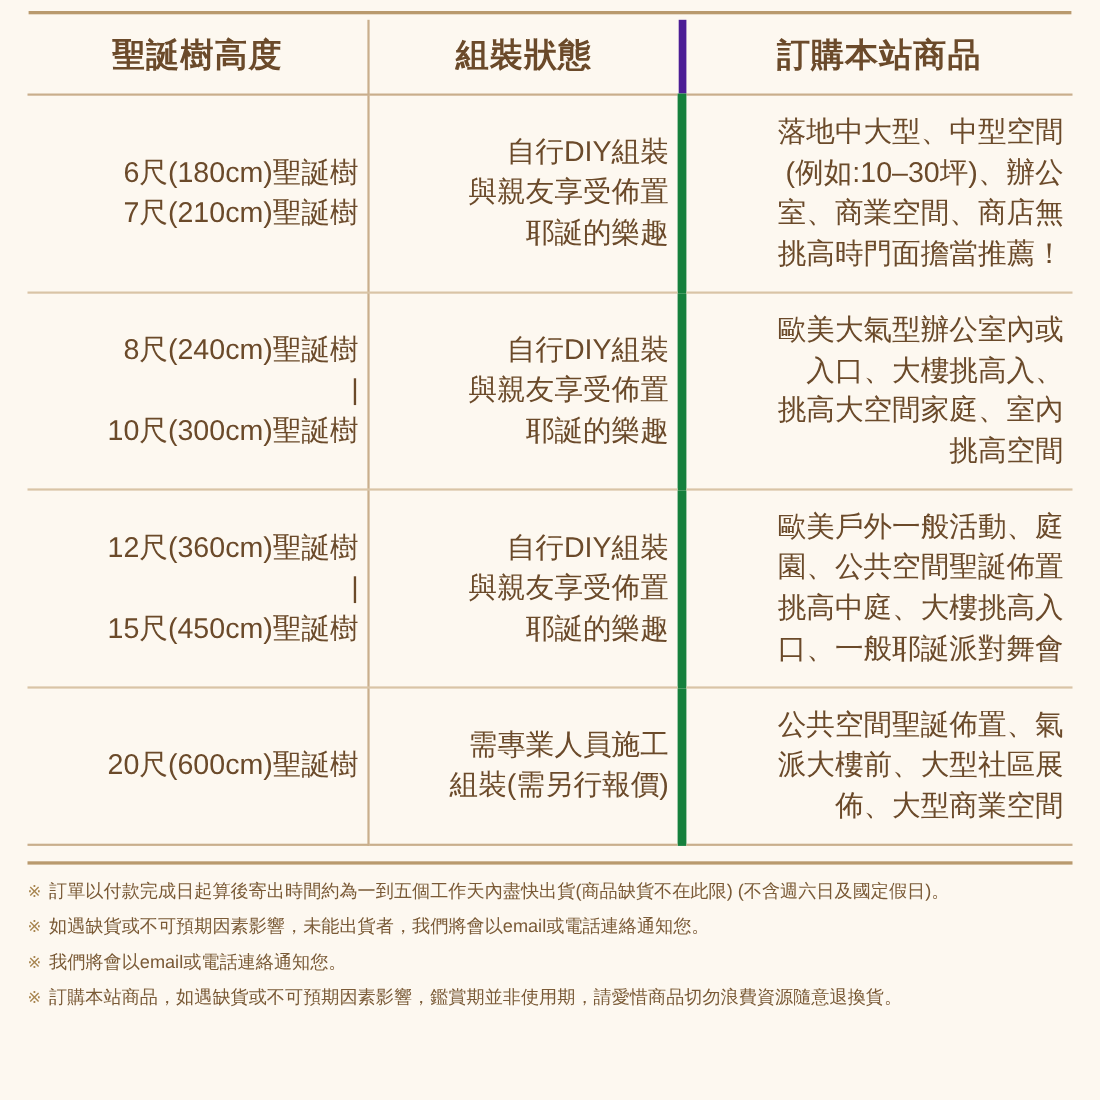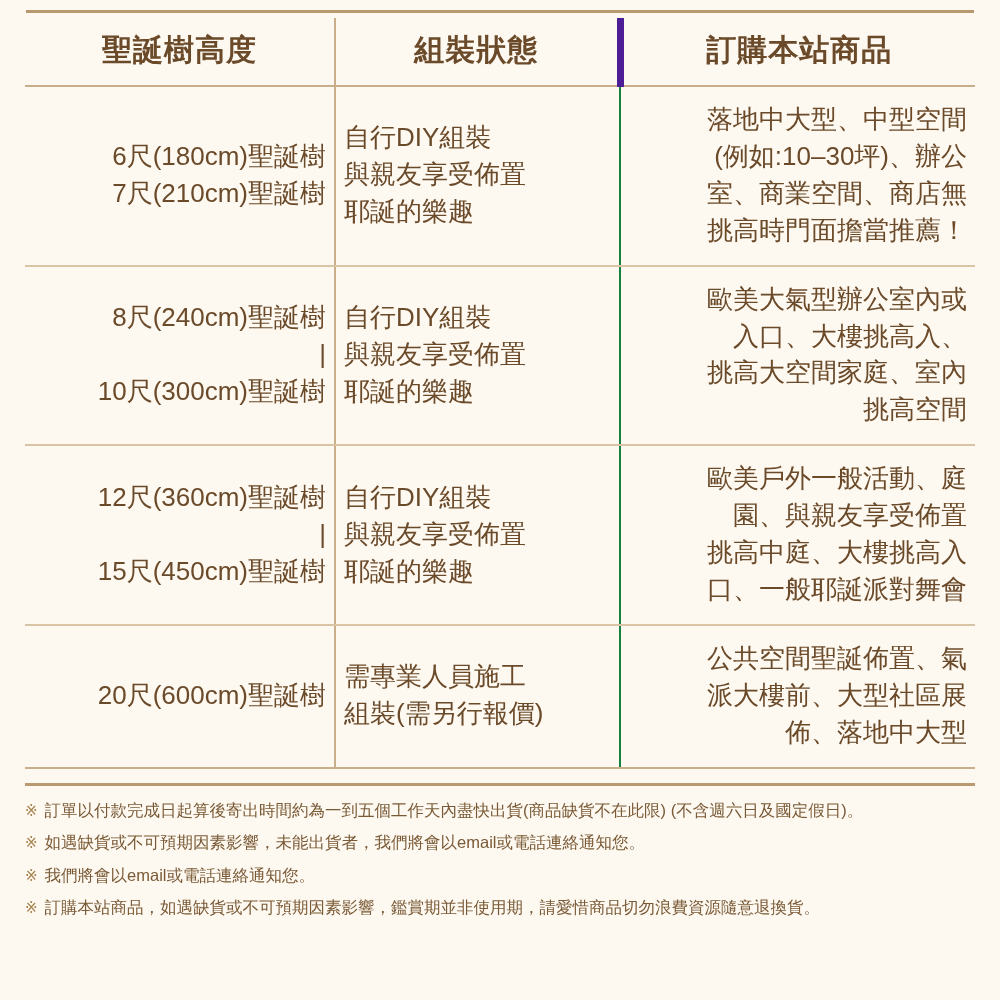--- a/index.html
+++ b/index.html
@@ -65,23 +65,23 @@
     border-bottom: 2px solid #d9c4a6;
   }
   table.spec tr:last-child td { border-bottom: 2px solid #c9ae8c; }
 
   td.cell-height {
     text-align: right;
     padding-left: 12px;
     border-right: 2px solid #c9ae8c;
   }
   td.cell-assembly {
-    text-align: left;
+    text-align: right;
     padding-left: 16px;
-    border-right: 2px solid #15803d;
+    border-right: 8px solid #15803d;
   }
   td.cell-space {
     text-align: right;
     padding-left: 16px;
   }
   .line { display: block; white-space: pre; }
 
   .notes {
     margin: 14px auto 0 auto;
     width: 950px;
@@ -166,35 +166,35 @@
             <span class="line">|</span>
             <span class="line">15尺(450cm)聖誕樹</span>
           </td>
         <td class="cell-assembly multiline">
             <span class="line">自行DIY組裝</span>
             <span class="line">與親友享受佈置</span>
             <span class="line">耶誕的樂趣</span>
           </td>
         <td class="cell-space multiline">
             <span class="line">歐美戶外一般活動、庭</span>
-            <span class="line">園、與親友享受佈置</span>
+            <span class="line">園、公共空間聖誕佈置</span>
             <span class="line">挑高中庭、大樓挑高入</span>
             <span class="line">口、一般耶誕派對舞會</span>
           </td>
       </tr>
       <tr>
         <td class="cell-height multiline">20尺(600cm)聖誕樹</td>
         <td class="cell-assembly multiline">
             <span class="line">需專業人員施工</span>
             <span class="line">組裝(需另行報價)</span>
           </td>
         <td class="cell-space multiline">
             <span class="line">公共空間聖誕佈置、氣</span>
             <span class="line">派大樓前、大型社區展</span>
-            <span class="line">佈、落地中大型</span>
+            <span class="line">佈、大型商業空間</span>
           </td>
       </tr>
     </tbody>
   </table>
 
   <div class="notes">
     <div class="note-row">
       <span class="note-mark">※</span>
       <span class="note-text">訂單以付款完成日起算後寄出時間約為一到五個工作天內盡快出貨(商品缺貨不在此限) (不含週六日及國定假日)。</span>
     </div>

